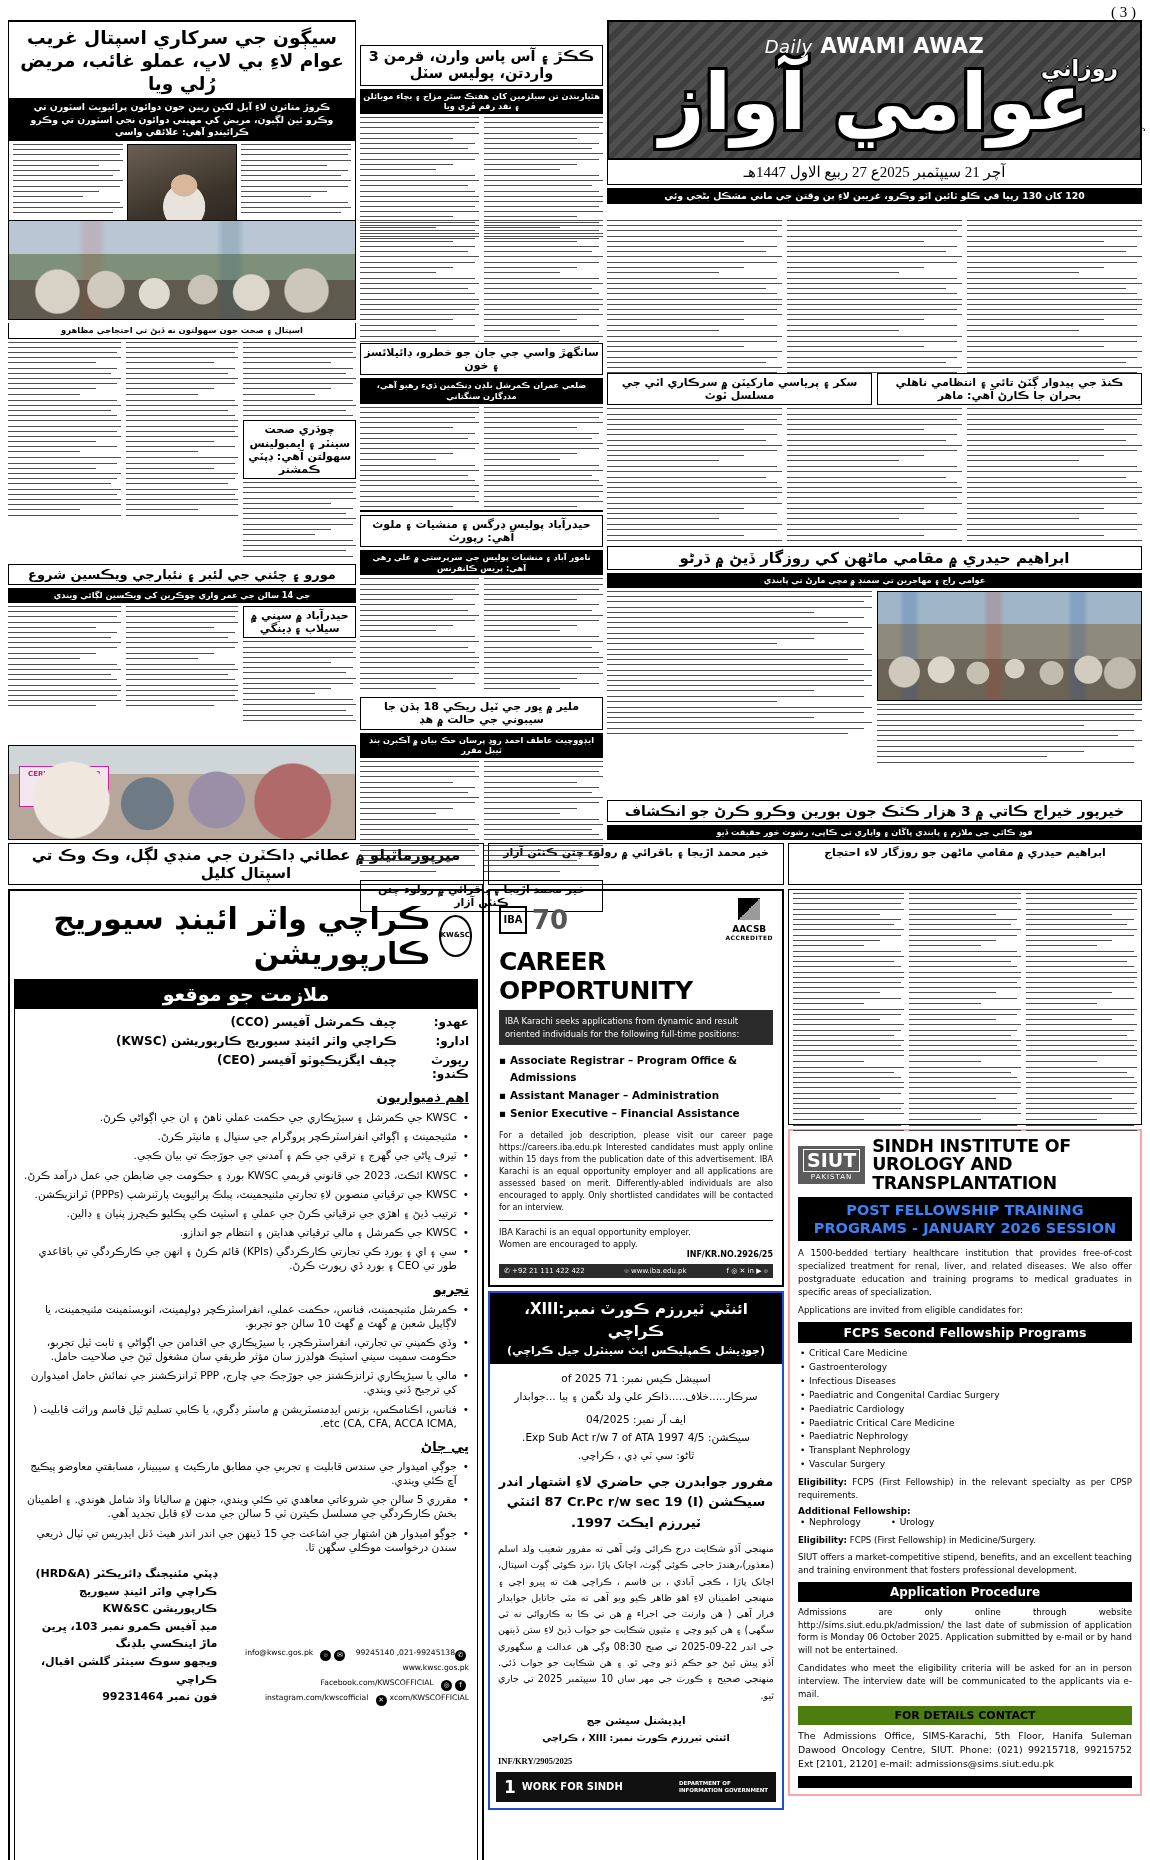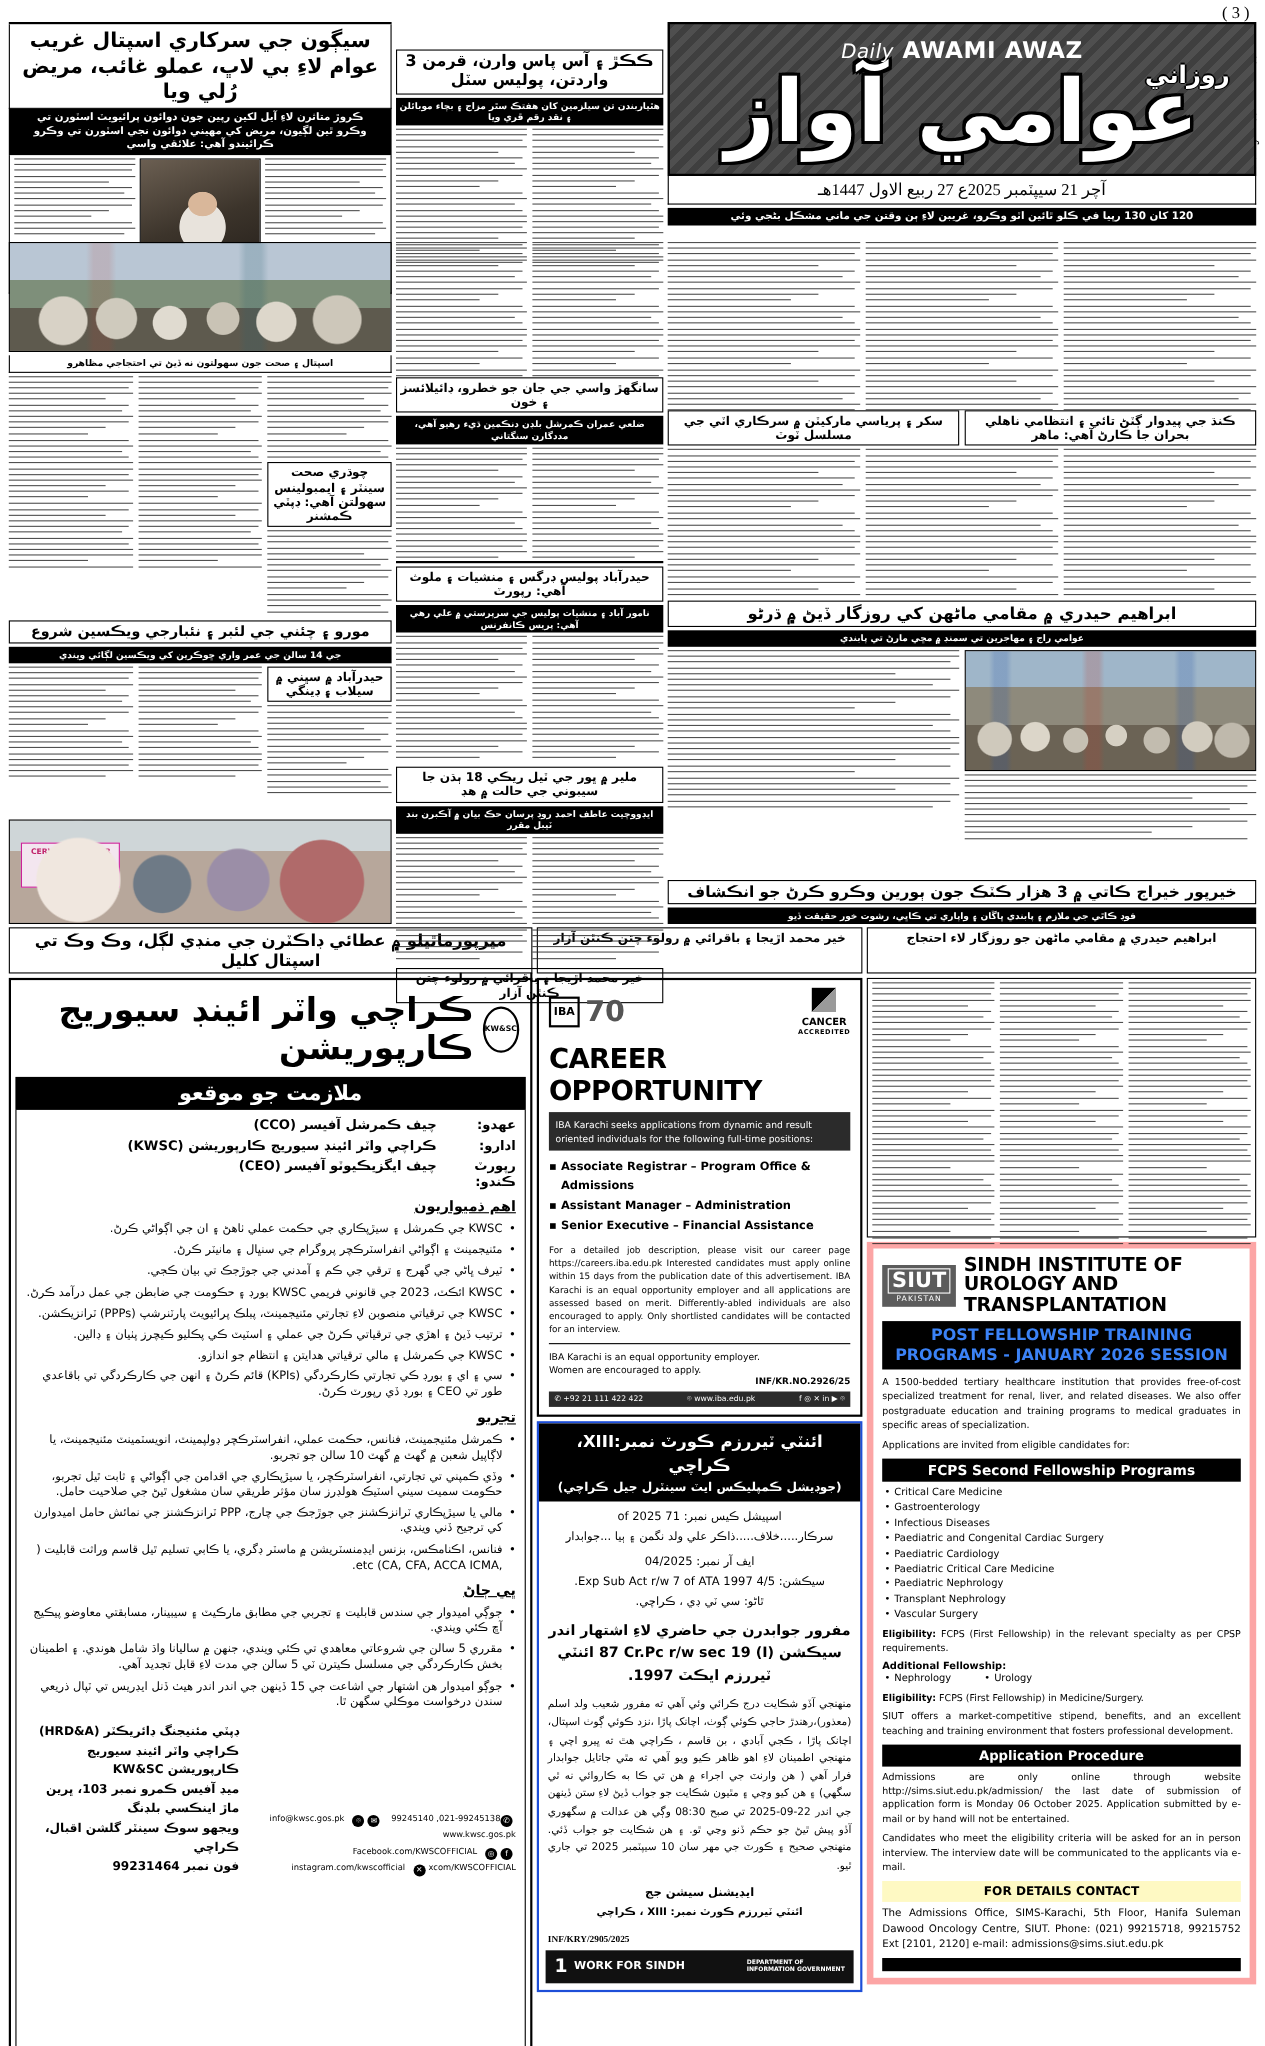--- a/index.html
+++ b/index.html
@@ -214,40 +214,40 @@
               font-size:15px; font-weight:bold; padding:5px 4px; line-height:1.5;}
   .court-b { direction:rtl; padding:6px 8px; font-size:10.5px; line-height:1.7;}
   .court-b .mid { text-align:center; font-size:13px; font-weight:bold; line-height:1.6; }
   .court-ref{ text-align:left; font-size:8.5px; font-weight:bold; font-family:"Liberation Serif",serif;
               direction:ltr; padding:4px 8px 0;}
   .sindh-bar{ background:#111; color:#fff; display:flex; align-items:center; gap:6px;
               padding:5px 8px; margin:6px 6px 0; font-size:10px; font-weight:bold;}
   .sindh-bar .n{ font-size:17px; }
 
   
-  .siut { border:6px solid #fca5a5; padding:6px 8px; background:#fff; }
+  .siut { border:2px solid #fca5a5; padding:6px 8px; background:#fff; }
   .siut-hd { display:flex; align-items:center; gap:7px; }
   .siut-logo { background:#5c5c5c; color:#fff; text-align:center; padding:3px 5px; }
   .siut-logo b{ display:block; font-size:19px; letter-spacing:0px; line-height:1;
                 border:1.5px solid #fff; padding:1px 3px;}
   .siut-logo em{ display:block; font-style:normal; font-size:7px; letter-spacing:1px; margin-top:1px;}
   .siut-name { font-size:17.5px; font-weight:bold; line-height:1.05; letter-spacing:-.3px; }
   .siut-prog { background:#000; color:#3b82f6; text-align:center; font-size:14.5px;
                font-weight:bold; padding:4px 4px; margin:5px 0 6px; line-height:1.25;}
   .siut-p { font-size:8.6px; line-height:1.5; text-align:justify; margin-bottom:5px; }
   .siut-sec { background:#000; color:#fff; text-align:center; font-size:12.5px;
               font-weight:bold; padding:3px; margin:5px 0 4px;}
   .siut-li { font-size:9px; line-height:1.55; padding-left:11px; position:relative;
              list-style:none;}
   .siut-li:before{content:"•"; position:absolute; left:2px;}
   .siut-el { font-size:8.6px; line-height:1.5; margin:4px 0; text-align:justify;}
   .siut-el b{ font-weight:bold; }
   .siut-af { font-size:9px; font-weight:bold; margin-top:4px;}
   .two-inline{ display:flex; gap:28px; }
-  .siut-gray { background:#fef9c3; text-align:center; font-size:11px; font-weight:bold;
+  .siut-gray { background:#4d7c0f; text-align:center; font-size:11px; font-weight:bold;
                padding:3px; margin:5px 0 4px;}
   .siut-blk { background:#000; color:#fff; text-align:center; font-size:12px;
               font-weight:bold; padding:3px; margin:5px 0 4px;}
   .siut-foot{ height:12px; background:#000; margin-top:5px;}
 
   
   .rnews { border:1px solid #000; padding:3px 4px; }
 </style>
 </head>
 <body>
@@ -1146,21 +1146,21 @@
       <div class="iba">
         <div class="iba-logos">
           <div class="iba-mark">
             <div class="iba-sq">
                 <span>IBA</span>
               </div>
             <div class="iba-70">70</div>
           </div>
           <div class="aacsb">
             <span class="aacsb-mk"></span>
-            <div>CANCER</div>
+            <div>AACSB</div>
             <em>ACCREDITED</em>
           </div>
         </div>
         <div class="iba-h">CAREER OPPORTUNITY</div>
         <div class="iba-intro">IBA Karachi seeks applications from dynamic and result oriented individuals for the following full-time positions:</div>
         <ul class="iba-pos">
           <li>Associate Registrar – Program Office &amp; Admissions</li>
           <li>Assistant Manager – Administration</li>
           <li>Senior Executive – Financial Assistance</li>
         </ul>

